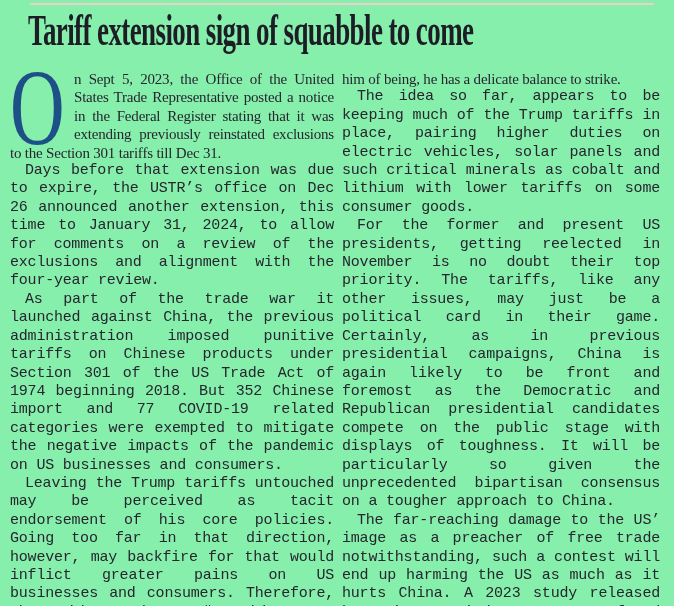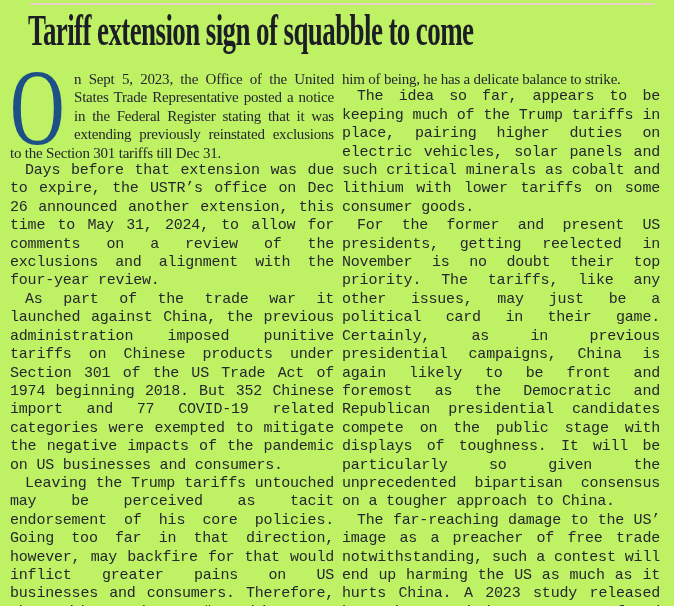--- a/index.html
+++ b/index.html
@@ -1,20 +1,20 @@
 <!DOCTYPE html>
 <html><head>
 <meta charset="utf-8">
 <style>
   html, body { margin: 0; padding: 0; background: #ffffff; }
   .page {
     position: relative;
     width: 674px;
     height: 606px;
-    background: #bef264;
+    background: #86efac;
     overflow: hidden;
     font-family: "Liberation Serif", serif;
   }
   .top-rule {
     position: absolute;
     top: 3px;
     left: 30px;
     width: 624px;
     height: 2px;
     background: #eccfc9;
@@ -69,21 +69,21 @@
 </head>
 <body>
 
 <div class="page">
   <div class="top-rule"></div>
   <h1 class="headline">Tariff extension sign of squabble to come</h1>
   <div class="col col-left" id="col-0">
       <p class="para"><span class="dropcap">
           <span class="glyph">O</span>
         </span>n Sept 5, 2023, the Office of the United States Trade Representative posted a notice in the Federal Register stating that it was extending previously reinstated exclusions to the Section 301 tariffs till Dec 31.</p>
-      <p class="para indent">Days before that extension was due to expire, the USTR’s office on Dec 26 announced another extension, this time to May 31, 2024, to allow for comments on a review of the exclusions and alignment with the four-year review.</p>
+      <p class="para indent">Days before that extension was due to expire, the USTR’s office on Dec 26 announced another extension, this time to January 31, 2024, to allow for comments on a review of the exclusions and alignment with the four-year review.</p>
       <p class="para indent">As part of the trade war it launched against China, the previous administration imposed punitive tariffs on Chinese products under Section 301 of the US Trade Act of 1974 beginning 2018. But 352 Chinese import and 77 COVID-19 related categories were exempted to mitigate the negative impacts of the pandemic on US businesses and consumers.</p>
       <p class="para indent">Leaving the Trump tariffs untouched may be perceived as tacit endorsement of his core policies. Going too far in that direction, however, may backfire for that would inflict greater pains on US businesses and consumers. Therefore, when Biden seeks to “put his stamp on Trump’s tariffs”, as the US news website Axios put it, and look “smarter” and “more strategic”, or at least not “soft”, as Trump has accused</p>
     </div>
   <div class="col col-right" id="col-1">
       <p class="para">him of being, he has a delicate balance to strike.</p>
       <p class="para indent">The idea so far, appears to be keeping much of the Trump tariffs in place, pairing higher duties on electric vehicles, solar panels and such critical minerals as cobalt and lithium with lower tariffs on some consumer goods.</p>
       <p class="para indent">For the former and present US presidents, getting reelected in November is no doubt their top priority. The tariffs, like any other issues, may just be a political card in their game. Certainly, as in previous presidential campaigns, China is again likely to be front and foremost as the Democratic and Republican presidential candidates compete on the public stage with displays of toughness. It will be particularly so given the unprecedented bipartisan consensus on a tougher approach to China.</p>
       <p class="para indent">The far-reaching damage to the US’ image as a preacher of free trade notwithstanding, such a contest will end up harming the US as much as it hurts China. A 2023 study released by major US industry groups found that the tariffs resulted in “many hundreds of millions of dollars a year in costs on apparel, footwear and travel products, with financial burdens falling disproportionately on lower-income consumers”.</p>
     </div>
 </div>

